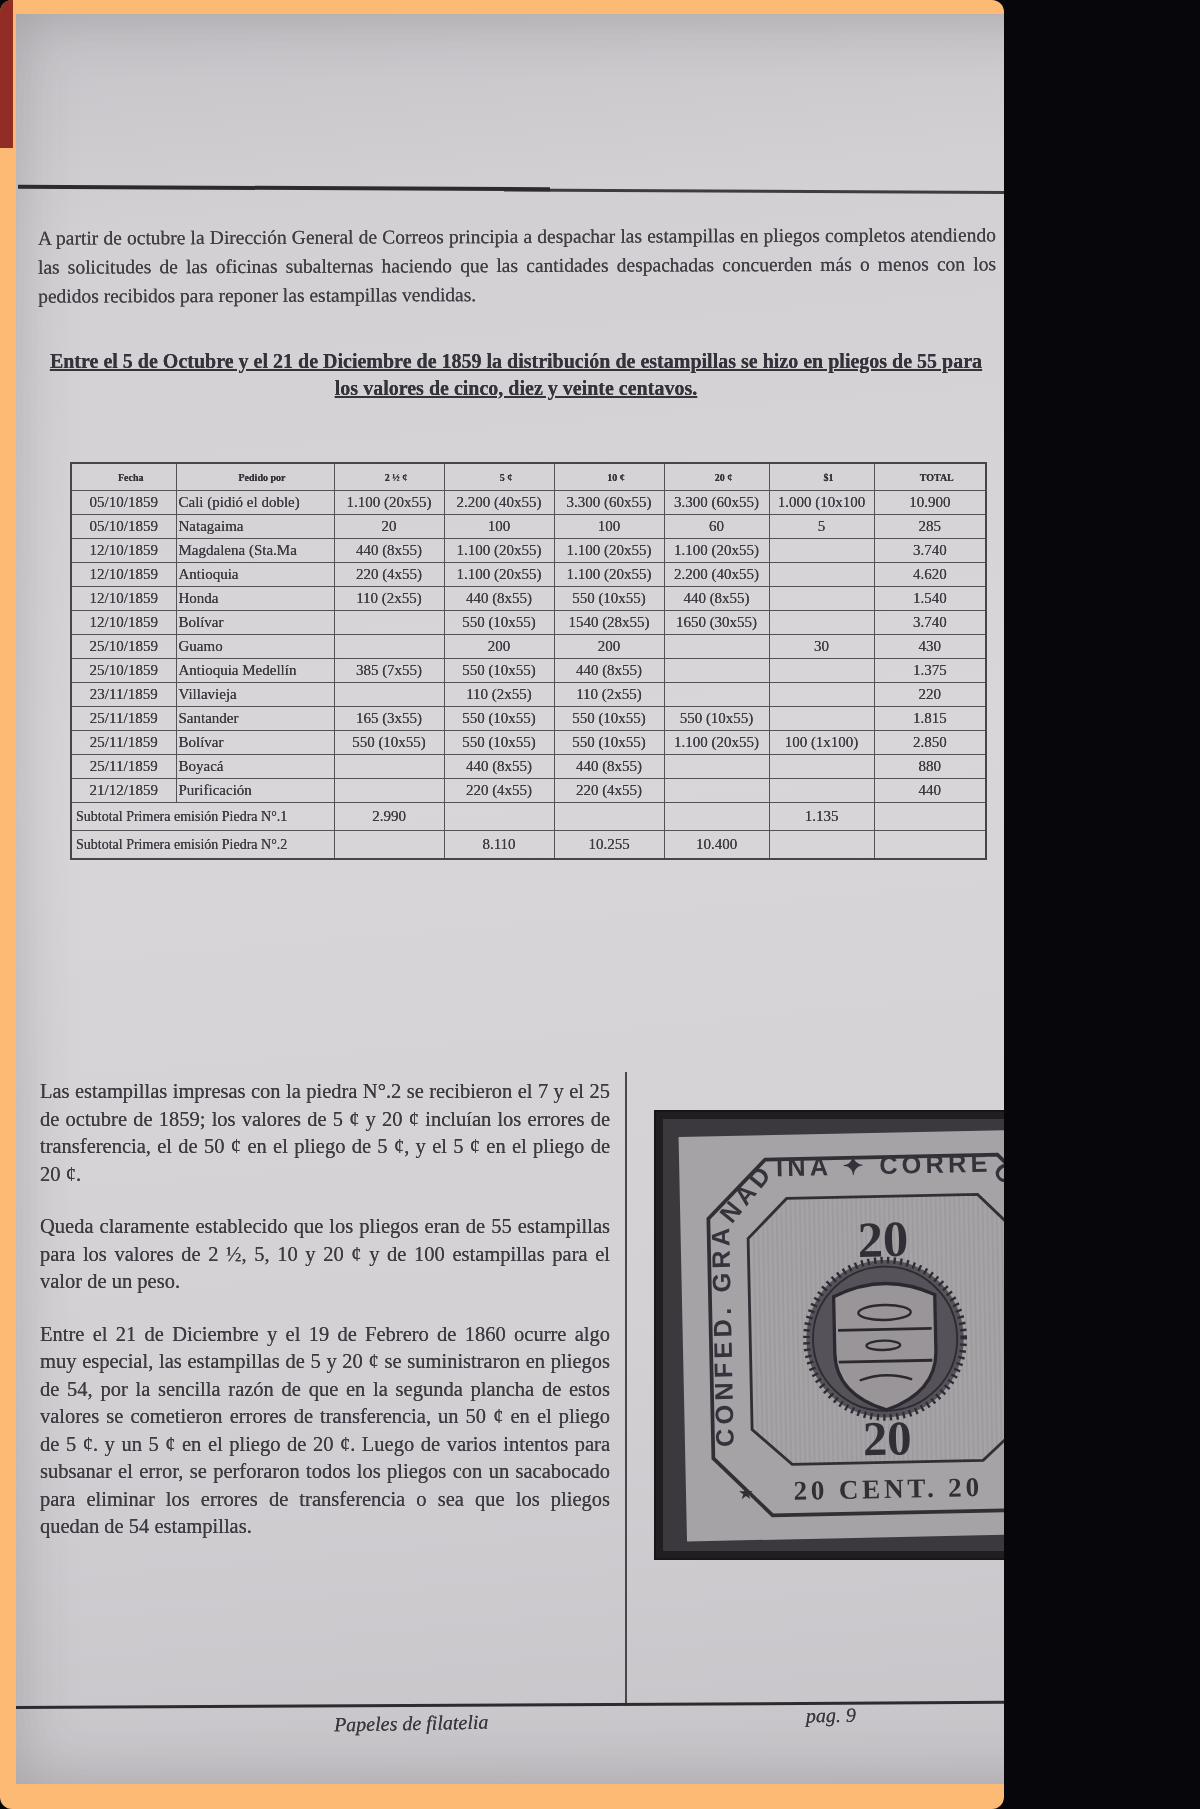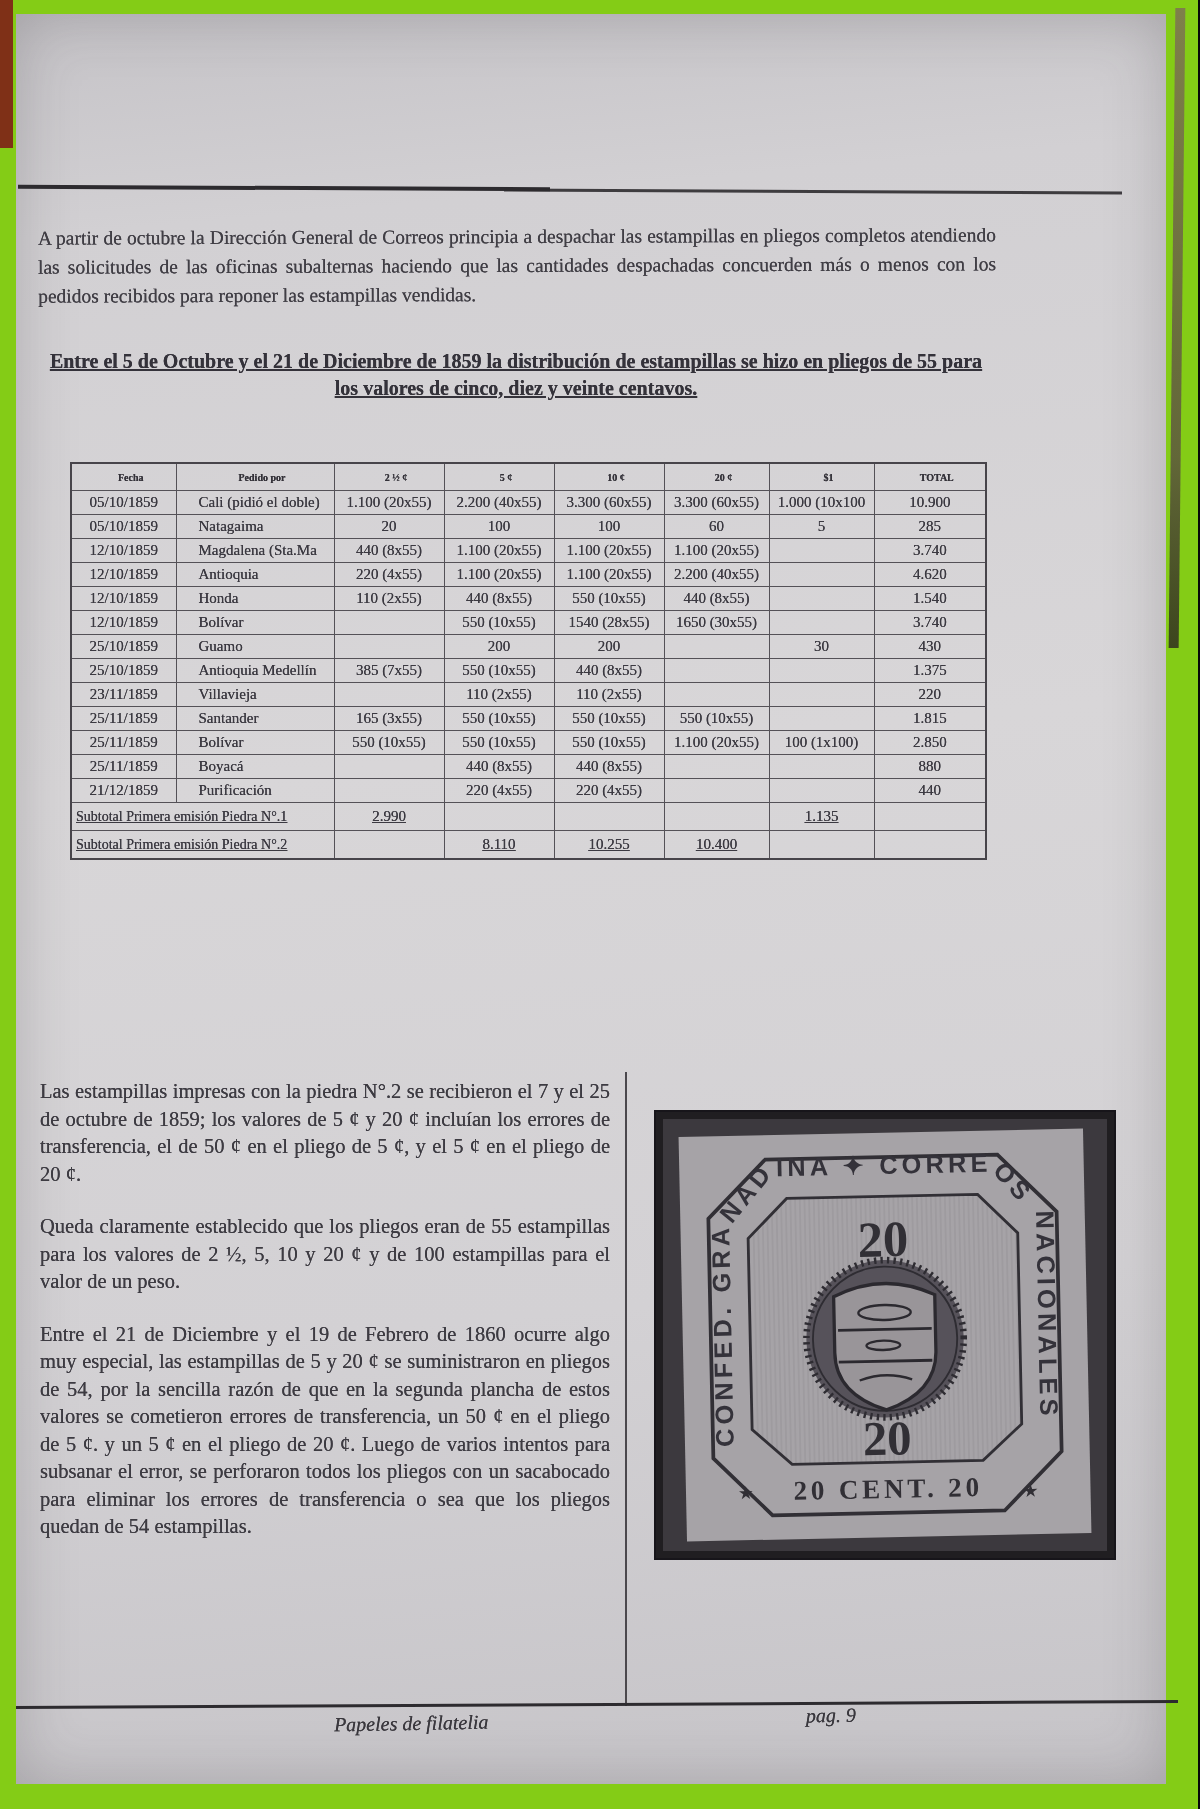--- a/index.html
+++ b/index.html
@@ -1,40 +1,40 @@
 <!DOCTYPE html>
 <html><head>
 <meta charset="utf-8">
 <style>
   html,body{margin:0;padding:0;background:#07060a;}
-  .canvas{position:relative;width:1198px;height:1809px;background:#84cc16;overflow:hidden;
-          font-family:"Liberation Serif", serif;color:#3b393f;}
+  .canvas{position:relative;width:1004px;height:1809px;background:#fdba74;overflow:hidden;
+          font-family:"Liberation Serif", serif;color:#3b393f;border-radius:12px;}
   .red-sliver{position:absolute;left:0;top:0;width:13px;height:148px;background:#7e1418;opacity:.85;}
   .tan-sliver{position:absolute;left:1172px;top:8px;width:10px;height:640px;
               background:linear-gradient(#7d6c57,#5a4e41 70%,#2a241f);opacity:.8;transform:rotate(.6deg);}
   .page{position:absolute;left:16px;top:14px;width:1150px;height:1770px;
         background:linear-gradient(175deg,#c5c3c7 0%,#d2d0d3 12%,#d8d6d8 42%,#d3d1d4 72%,#c6c4c8 100%);
         box-shadow:inset 0 0 60px rgba(60,55,60,.25);}
   .rule{position:absolute;background:#2d2b2f;}
   .rule-top-a{left:2px;top:172px;width:532px;height:4px;transform:rotate(.25deg);}
   .rule-top-b{left:488px;top:176px;width:618px;height:3px;transform:rotate(.3deg);opacity:.9;}
   .rule-footer{left:0;top:1689px;width:1162px;height:3px;transform:rotate(-.3deg);}
   .intro{position:absolute;left:22px;top:188px;width:958px;font-size:19.5px;line-height:29px;
          text-align:justify;color:#403e45;text-shadow:0 0 .5px #403e45;transform:rotate(-.2deg);}
   .heading{position:absolute;left:28px;top:334px;width:944px;text-align:center;font-weight:bold;
            font-size:20px;line-height:27px;color:#34323a;text-shadow:0 0 .5px #34323a;text-decoration:underline;}
   table.dist{position:absolute;left:54px;top:448px;width:915px;border-collapse:collapse;table-layout:fixed;
              border:2.5px solid #47444a;font-size:15px;color:#3b3941;}
   table.dist th,table.dist td{border:1.6px solid #56535880;border:1.6px solid #545157;
              padding:0 3px;text-align:center;height:23px;overflow:hidden;white-space:nowrap;
              text-shadow:0 0 .4px #3b3941;}
   table.dist th{font-size:10px;height:26px;font-weight:bold;color:#343239;padding-left:17px;}
-  table.dist td.c1{text-align:left;padding-left:22px;}
+  table.dist td.c1{text-align:left;padding-left:2px;}
   table.dist th.h1{text-align:center;}
-  table.dist tr.subtotal td{height:27px;text-decoration:underline;}
+  table.dist tr.subtotal td{height:27px;}
   table.dist td.sublabel{text-align:left;font-size:14px;padding-left:4px;}
   .columns-divider{position:absolute;left:609px;top:1058px;width:2px;height:634px;background:#4b484d;}
   .leftcol{position:absolute;left:24px;top:1064px;width:578px;}
   .leftcol p{margin:0 8px 25px 0;font-size:20.5px;line-height:27.5px;text-align:justify;
              color:#3d3b42;text-shadow:0 0 .5px #3d3b42;}
   .photo{position:absolute;left:640px;top:1098px;width:458px;height:446px;background:#3c393e;
          border:7px solid #201e21;box-sizing:border-box;box-shadow:0 0 0 2px #17151a;
          display:flex;align-items:center;justify-content:center;z-index:1;}
   .photo svg{transform:rotate(-1.2deg);}
   .watermark{position:absolute;left:326px;top:1098px;z-index:5;font-family:"DejaVu Serif", serif;

